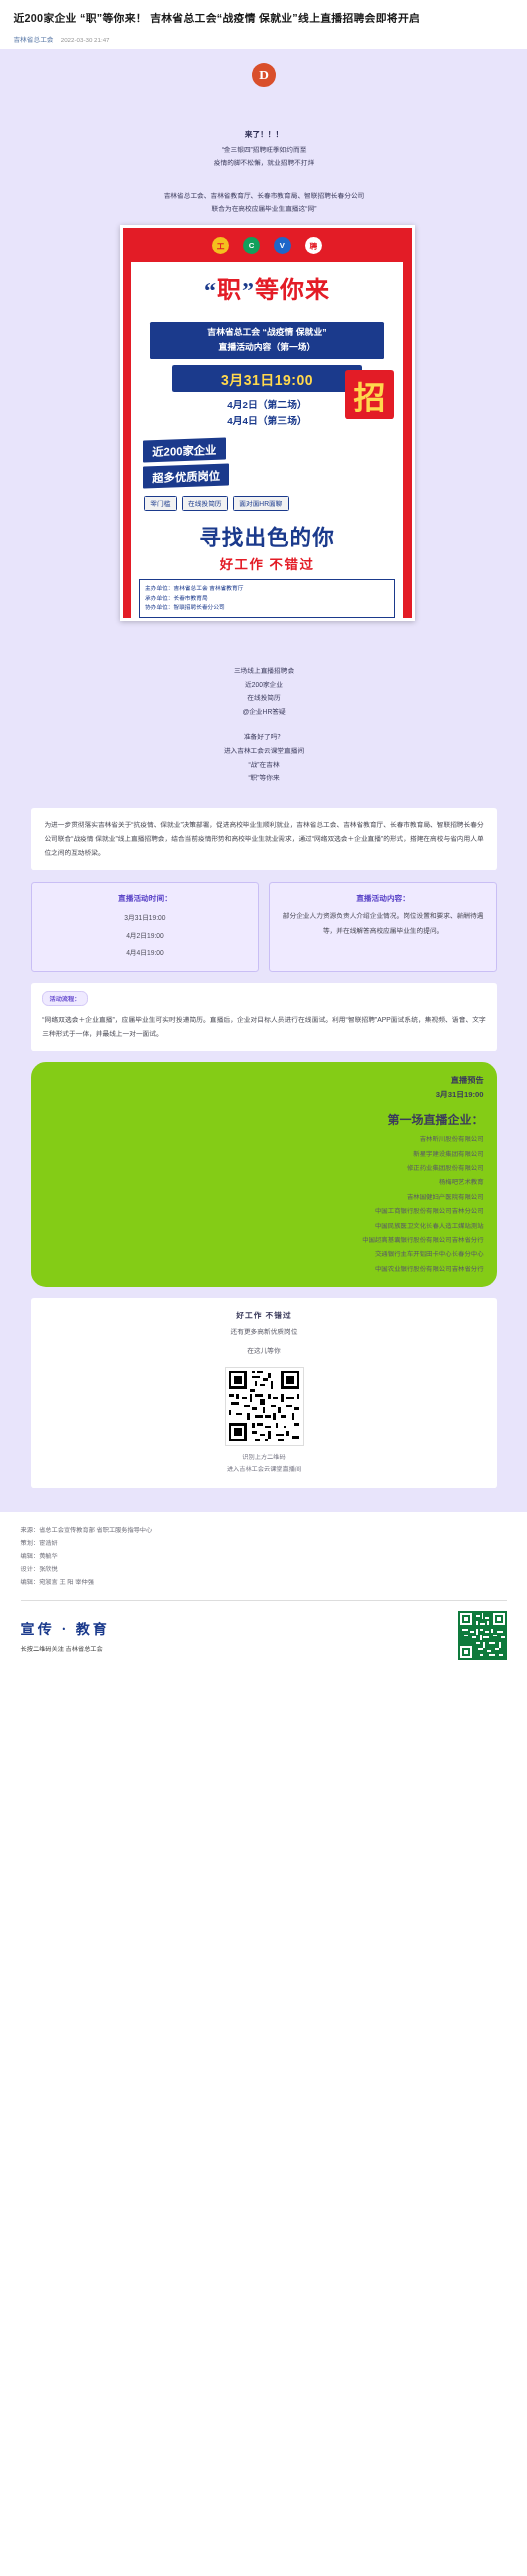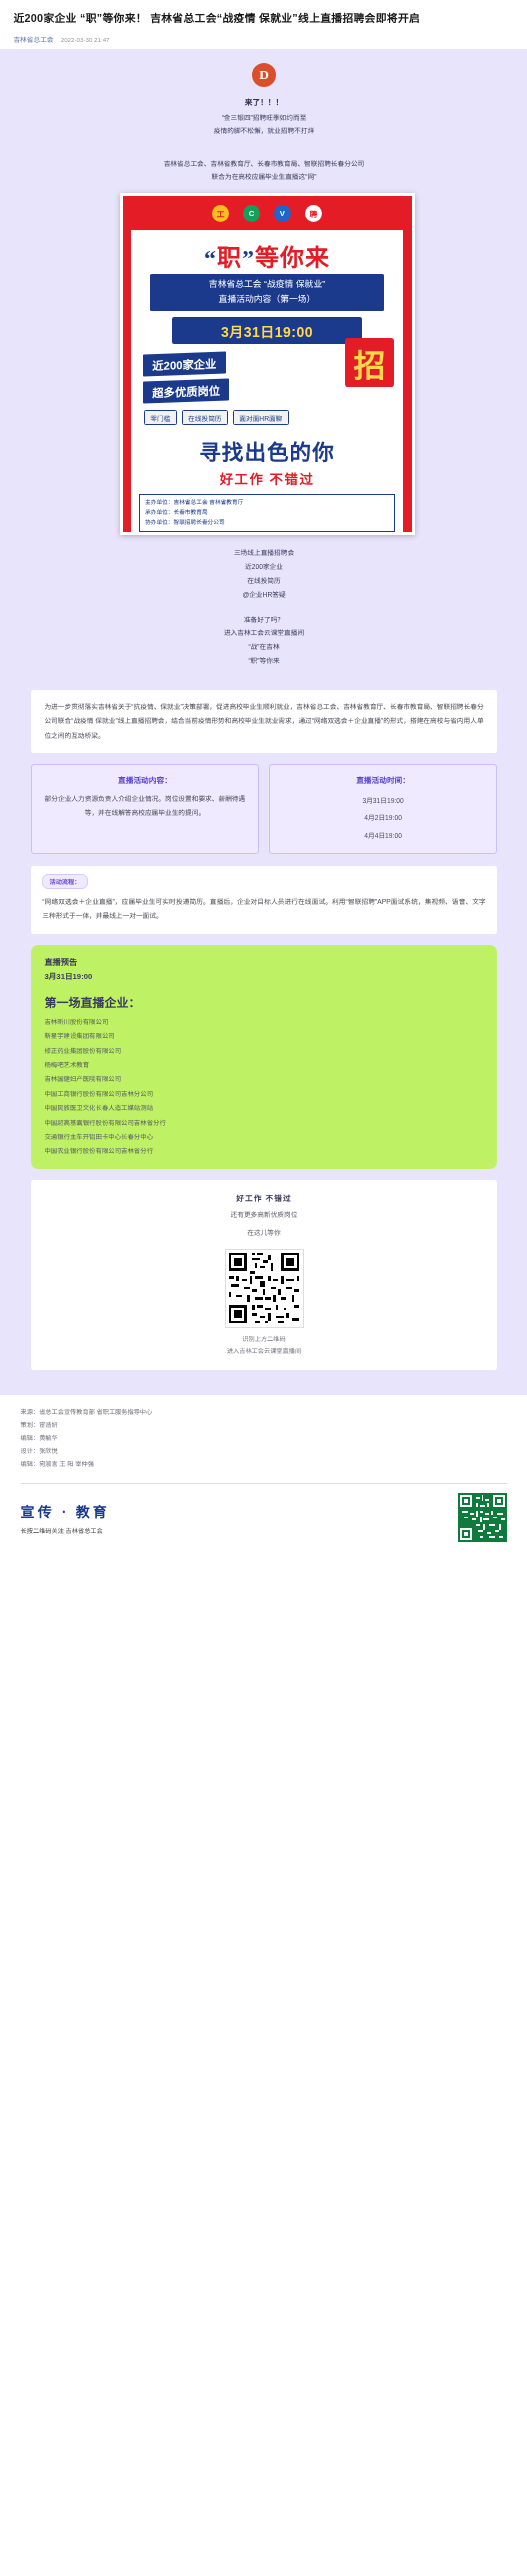--- a/index.html
+++ b/index.html
@@ -12,41 +12,41 @@
   .art-meta{margin-top:7.2px;display:flex;align-items:center;gap:7.2px;font-size:6.7px;}
   .src-name{color:#5b7aa8;}
   .art-date{color:#9a9a9a;font-size:6.2px;}
 
   
   .body-wrap{background:#e8e4fb;padding:9.3px 15.5px 13.4px 15.5px;}
 
   .logo-band{display:flex;justify-content:center;padding:4.1px 0 8.2px 0;}
   .logo-circle{width:24px;height:24px;border-radius:50%;background:#d94f2b;display:flex;align-items:center;justify-content:center;color:#fff;font-size:13.4px;font-weight:bold;font-family:"Liberation Serif",serif;}
 
-  .center-txt{text-align:center;color:#3b3b5c;font-size:6.7px;line-height:2.05;}
+  .center-txt{text-align:center;color:#3b3b5c;font-size:6.7px;line-height:2.05;margin-top:32px;}
   .center-txt .big{font-size:7.7px;font-weight:bold;color:#2f2f55;}
   .center-txt .sp{display:block;}
   .gap-s{height:7.2px;}
   .gap-m{height:11.3px;}
 
   
   .poster-outer{position:relative;margin:9.3px auto 0 auto;width:289px;}
   .poster{position:relative;width:289px;background:#e31c26;border:3.1px solid #fff;box-shadow:0 1px 5.2px rgba(0,0,0,.25);overflow:hidden;}
   .poster-top{background:#e31c26;padding:5.2px 0 3.1px 0;}
   .icon-row{display:flex;justify-content:center;gap:13.4px;padding:3.1px 0 5.2px 0;}
   .ic{width:17.5px;height:17.5px;border-radius:50%;display:flex;align-items:center;justify-content:center;font-size:7.7px;font-weight:bold;color:#fff;}
   .ic.y{background:#f4c01e;color:#e31c26;}
   .ic.g{background:#12a05c;}
   .ic.b{background:#1e66c9;}
   .ic.r{background:#ffffff;color:#e31c26;}
 
   .poster-card{background:#fff;margin:0 8.2px;padding:7.2px 0 0 0;position:relative;}
   .zhi-line{text-align:center;font-size:24px;font-weight:bold;color:#e31c26;font-family:"Liberation Serif",serif;letter-spacing:1px;}
   .zhi-line .q{color:#1b3a8c;}
-  .sub-bar{margin:1px auto 0 auto;width:86%;background:#1b3a8c;color:#fff;text-align:center;font-size:8.8px;font-weight:normal;padding:3.6px 0;line-height:1.7;border-radius:1.5px;}
+  .sub-bar{margin:17px auto 0 auto;width:86%;background:#1b3a8c;color:#fff;text-align:center;font-size:8.8px;font-weight:bold;padding:3.6px 0;line-height:1.7;border-radius:1.5px;}
   .time-bar{margin:6.2px auto 0 auto;width:70%;background:#1b3a8c;color:#ffd84d;text-align:center;font-size:14px;font-weight:bold;padding:3.6px 0;border-radius:2.1px;letter-spacing:0.5px;}
   .date2{text-align:center;color:#1b3a8c;font-size:9.8px;font-weight:bold;line-height:1.65;margin-top:5.2px;}
   .slant{margin:7.2px 0 0 0;}
   .slant .row{display:inline-block;background:#1b3a8c;color:#fff;font-size:11.3px;font-weight:bold;padding:3.1px 9.3px;transform:skewY(-2deg);margin:2.1px 0 2.1px 12.4px;border-radius:1px;}
   .badge-zhao{position:absolute;right:9.3px;top:108px;width:49px;height:49px;background:#e31c26;color:#ffd84d;font-size:32px;font-weight:bold;display:flex;align-items:center;justify-content:center;border-radius:3.1px;font-family:"Liberation Serif",serif;}
   .mini-tags{margin:4.1px 0 0 13.4px;}
   .mini-tags span{display:inline-block;background:#f2f2f2;border:0.5px solid #1b3a8c;color:#1b3a8c;font-size:6.7px;padding:1.5px 5.2px;margin:2.1px 3.1px 2.1px 0;border-radius:1.5px;}
   .find-you{text-align:center;font-size:21.6px;font-weight:bold;color:#1b3a8c;margin:7.2px 0 2.1px 0;font-family:Liberation Serif, serif;letter-spacing:1px;}
   .good-job{text-align:center;font-size:13.4px;font-weight:bold;color:#e31c26;margin:2.1px 0 6.2px 0;letter-spacing:1.5px;}
   .org-box{margin:3.1px 8.2px 0 8.2px;border:1px solid #1b3a8c;padding:3.6px 5.2px;font-size:5.7px;color:#1b3a8c;line-height:1.7;}
@@ -57,21 +57,21 @@
   .two-col{display:flex;gap:10.3px;margin:11.3px 15.5px;}
   .col{flex:1;background:#efeaff;border:0.5px solid #c9bef5;border-radius:3.1px;padding:9.3px 9.3px;}
   .col h4{margin:0 0 6.2px 0;font-size:7.7px;color:#5b45c8;text-align:center;font-weight:bold;}
   .col p{margin:0;font-size:6.7px;line-height:2.2;color:#4a4a55;text-align:center;}
   .col.left p{line-height:2.6;}
 
   .flow-card{background:#fff;border-radius:3.1px;margin:11.3px 15.5px;padding:8.2px 11.3px 10.3px 11.3px;}
   .flow-head{display:inline-block;background:#efeaff;color:#6a4fd0;font-size:6.2px;font-weight:bold;padding:2.1px 6.2px;border-radius:6.2px;border:0.5px solid #d3c8f7;}
   .flow-body{margin-top:6.2px;font-size:6.7px;line-height:2.1;color:#4a4a55;text-align:justify;}
 
-  .notice{background:#bef264;border-radius:7px;margin:11.3px 15.5px;padding:10.3px 13.4px;text-align:left;}
+  .notice{background:#84cc16;border-radius:15px;margin:11.3px 15.5px;padding:10.3px 13.4px;text-align:right;}
   .notice h3{margin:0;font-size:8.2px;color:#3b3b5c;font-weight:bold;}
   .notice .t{margin-top:3.1px;font-size:7.7px;color:#3b3b5c;font-weight:bold;}
   .notice h5{margin:11.3px 0 5.2px 0;font-size:12px;color:#3b3b5c;font-weight:bold;}
   .ent-list{font-size:6.4px;line-height:2.25;color:#5a5a66;}
 
   .tail{background:#fff;border-radius:3.1px;margin:11.3px 15.5px;padding:11.3px 13.4px 13.4px 13.4px;text-align:center;}
   .tail .l1{font-size:7.7px;font-weight:bold;color:#3b3b5c;letter-spacing:1px;}
   .tail .l2{font-size:6.7px;color:#5a5a66;margin-top:5.2px;line-height:2;}
   .qr{width:77px;height:77px;margin:9.3px auto 5.2px auto;background:#fff;border:0.5px solid #ddd;}
   .qr svg{display:block;}
@@ -136,20 +136,24 @@
             <span class="q">“</span><span>职</span><span class="q">”</span><span>等你来</span>
           </div>
 
           <div class="sub-bar">
             <div>吉林省总工会 “战疫情 保就业”</div>
             <div>直播活动内容（第一场）</div>
           </div>
 
           <div class="time-bar">3月31日19:00</div>
 
+          <div class="date2">
+            <div>4月2日（第二场）</div>
+            <div>4月4日（第三场）</div>
+          </div>
 
           <div class="slant">
             <div class="badge-zhao">招</div>
             <div class="row">近200家企业</div><br>
             <div class="row">超多优质岗位</div>
           </div>
 
           <div class="mini-tags">
             <span>零门槛</span>
             <span>在线投简历</span>
@@ -181,29 +185,29 @@
       <span class="sp">进入吉林工会云课堂直播间</span>
       <span class="sp">“战”在吉林</span>
       <span class="sp">“职”等你来</span>
     </div>
 
     <div class="gap-m"></div>
 
     <div class="wcard">为进一步贯彻落实吉林省关于“抗疫情、保就业”决策部署，促进高校毕业生顺利就业，吉林省总工会、吉林省教育厅、长春市教育局、智联招聘长春分公司联合“战疫情 保就业”线上直播招聘会，结合当前疫情形势和高校毕业生就业需求，通过“网络双选会＋企业直播”的形式，搭建在高校与省内用人单位之间的互动桥梁。</div>
 
     <div class="two-col">
-      <div class="col right">
-        <h4>直播活动内容：</h4>
-        <p>部分企业人力资源负责人介绍企业情况。岗位设置和要求、薪酬待遇等，并在线解答高校应届毕业生的提问。</p>
-      </div>
       <div class="col left">
         <h4>直播活动时间：</h4>
         <p>3月31日19:00</p>
         <p>4月2日19:00</p>
         <p>4月4日19:00</p>
+      </div>
+      <div class="col right">
+        <h4>直播活动内容：</h4>
+        <p>部分企业人力资源负责人介绍企业情况。岗位设置和要求、薪酬待遇等，并在线解答高校应届毕业生的提问。</p>
       </div>
     </div>
 
     <div class="flow-card">
       <span class="flow-head">活动流程：</span>
       <div class="flow-body">“网络双选会＋企业直播”，应届毕业生可实时投递简历。直播后，企业对目标人员进行在线面试。利用“智联招聘”APP面试系统，集视频、语音、文字三种形式于一体，并最线上一对一面试。</div>
     </div>
 
     <div class="notice">
       <h3>直播预告</h3>

